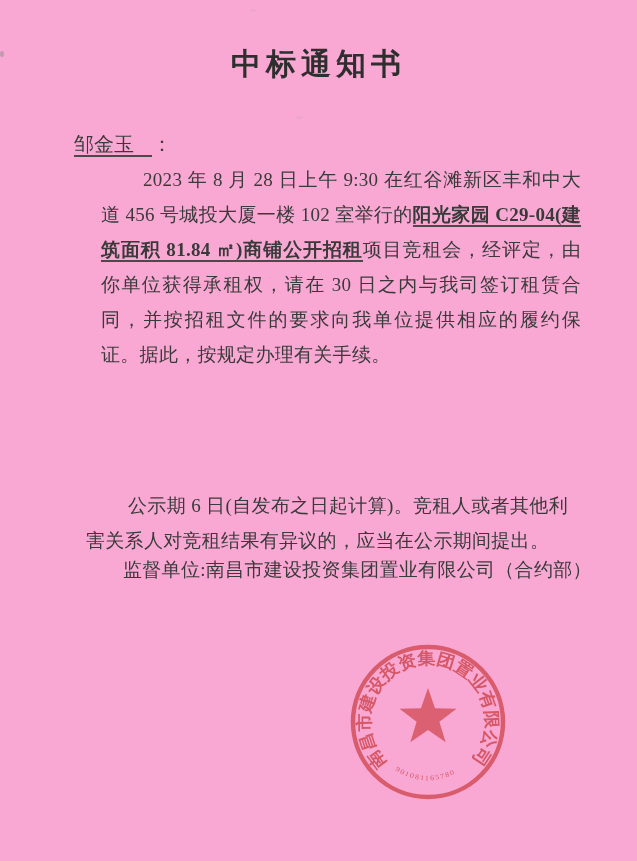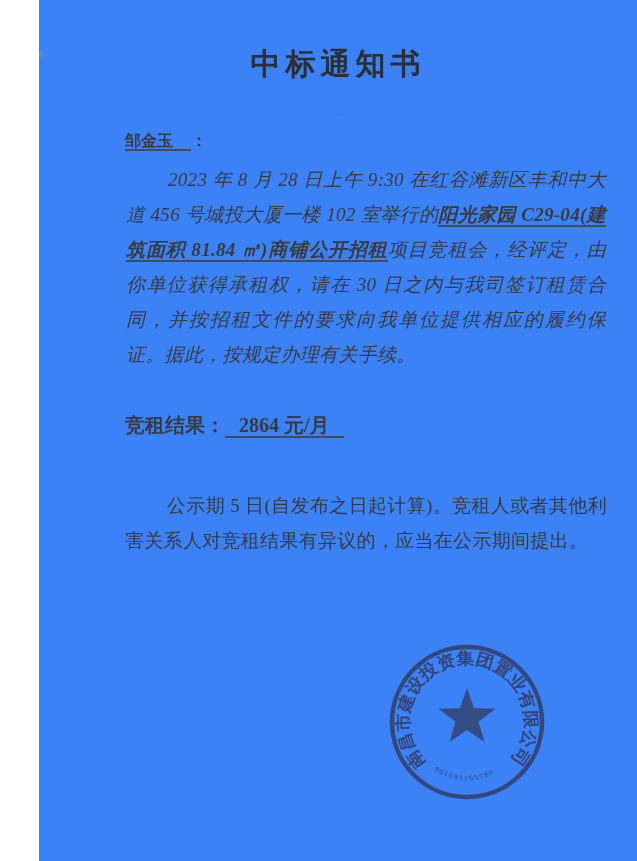--- a/index.html
+++ b/index.html
@@ -10,44 +10,43 @@
   body{
     width:637px;height:861px;
     background:#ffffff;
     font-family:"Liberation Serif","DejaVu Serif",serif;
     color:var(--ink-color);
     position:relative;
     overflow:hidden;
   }
   .page{
     position:absolute;inset:0;
-    background:#3b82f6;
-    margin-left:39px;
+    background:#f9a8d4;
   }
   .title{
     position:absolute;top:44px;left:0;width:100%;
     margin:0;text-align:center;
     font-size:30px;font-weight:700;letter-spacing:5px;
     color:#2e2e2e;
   }
   .addressee{
-    position:absolute;top:131px;left:86px;
-    font-size:16px;font-weight:700;
+    position:absolute;top:131px;left:74px;
+    font-size:20px;font-weight:400;
   }
   .addressee .name{
     border-bottom:2px solid #4a4a4a;
     padding-right:18px;
   }
   .para{
     position:absolute;margin:0;
     font-size:19px;line-height:35px;
     letter-spacing:0.3px;
     text-align:justify;text-align-last:left;
   }
-  .para1{top:162px;left:87px;width:480px;text-indent:42px;font-style:italic;}
+  .para1{top:162px;left:101px;width:480px;text-indent:42px;}
   .hl{
     font-weight:700;
     border-bottom:2px solid #4a4a4a;
   }
   .result{
     position:absolute;top:412px;left:86px;
     font-size:20px;font-weight:700;
   }
   .result .result-value{
     border-bottom:2px solid #4a4a4a;
@@ -96,24 +95,24 @@
   <div class="speck speck-a"></div>
   <div class="speck speck-b"></div>
   <div class="speck speck-c"></div>
 
   <h1 class="title">中标通知书</h1>
 
   <div class="addressee"><span class="name">邹金玉</span><span>：</span></div>
 
   <p class="para para1"><span>2023 年 8 月 28 日上午 9:30 在红谷滩新区丰和中大道 456 号城投大厦一楼 102 室举行的</span><span class="hl">阳光家园 C29-04(建筑面积 81.84 ㎡)商铺公开招租</span><span>项目竞租会，经评定，由你单位获得承租权，请在 30 日之内与我司签订租赁合同，并按招租文件的要求向我单位提供相应的履约保证。据此，按规定办理有关手续。</span></p>
 
-  <div class="result"><span class="result-label">竞租结果：</span><span class="result-value">2864 元/月</span></div>
 
-  <p class="para notice">公示期 5 日(自发布之日起计算)。竞租人或者其他利害关系人对竞租结果有异议的，应当在公示期间提出。</p>
+  <p class="para notice">公示期 6 日(自发布之日起计算)。竞租人或者其他利害关系人对竞租结果有异议的，应当在公示期间提出。</p>
 
+  <div class="info-line supervisor">监督单位:南昌市建设投资集团置业有限公司（合约部）</div>
 
   <div class="seal">
     <svg viewBox="-83 -83 166 166" xmlns="http://www.w3.org/2000/svg">
       <defs>
         <path id="arcTop" d="M -41,41 A 58,58 0 1 1 41,41" fill="none"></path>
         <path id="arcBot" d="M -33,48 A 58.2,58.2 0 0 0 33,48" fill="none"></path>
       </defs>
       <circle class="ring" cx="0" cy="0" r="75"></circle>
       <polygon class="star" points="0,-30 7.05,-9.71 28.53,-9.27 11.41,3.71 17.63,24.27 0,12 -17.63,24.27 -11.41,3.71 -28.53,-9.27 -7.05,-9.71" transform="translate(0,-4)"></polygon>
       <text class="ring-text">

